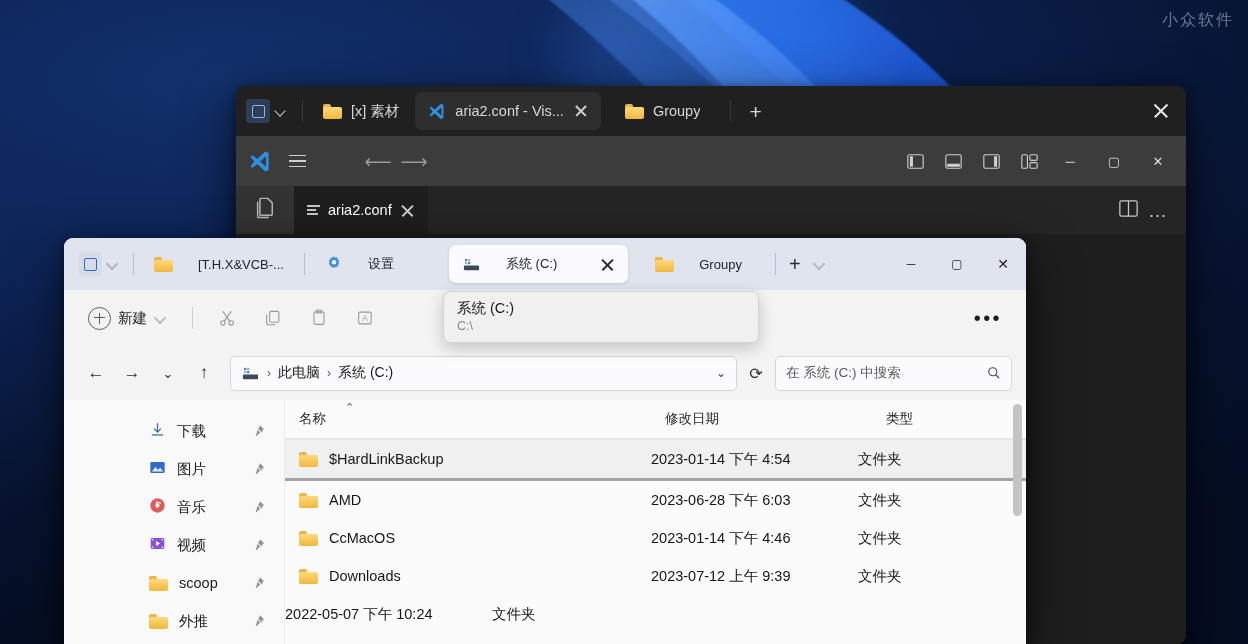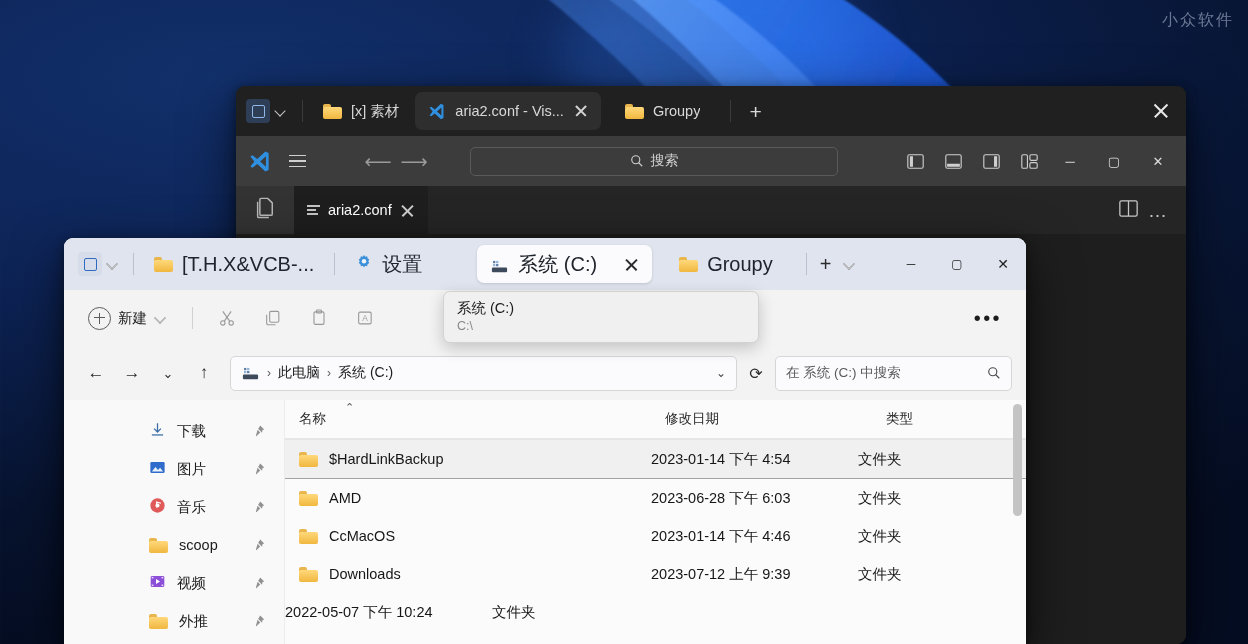--- a/index.html
+++ b/index.html
@@ -71,22 +71,22 @@
   .vstab .tl i{display:block;height:1.6px;background:#c5c5c5;}
   .vsx{width:15px;height:15px;position:relative;}
   .vsx::before,.vsx::after{content:"";position:absolute;left:0;top:7px;width:15px;height:1.5px;background:#cfcfcf;}
   .vsx::before{transform:rotate(45deg);}.vsx::after{transform:rotate(-45deg);}
   .vstabrest{flex:1;background:#252526;display:flex;align-items:center;justify-content:flex-end;gap:10px;padding-right:18px;color:#c8c8c8;}
   .vsedit{position:absolute;left:58px;right:0;top:148px;bottom:0;background:#1e1e1e;}
 
   
   #winLight{left:64px;top:238px;width:962px;height:406px;background:#f3f3f3;border-radius:9px 9px 0 0;}
   .ebar{height:52px;background:#dfe4ef;display:flex;align-items:center;position:relative;}
-  .etab{height:38px;display:flex;align-items:center;gap:9px;padding:0 13px;border-radius:7px;
-        color:#20242c;font-size:20px;white-space:nowrap;}
+  .etab{height:38px;display:flex;align-items:center;gap:25px;padding:0 13px;border-radius:7px;
+        color:#20242c;font-size:13px;white-space:nowrap;}
   .etab.active{background:#fbfbfd;box-shadow:0 1px 3px rgba(0,0,0,.14);}
   .ex{width:15px;height:15px;position:relative;}
   .ex::before,.ex::after{content:"";position:absolute;left:0;top:7px;width:15px;height:1.5px;background:#2a2a2a;}
   .ex::before{transform:rotate(45deg);}.ex::after{transform:rotate(-45deg);}
   .drvicon{width:19px;height:15px;position:relative;flex:0 0 auto;}
   .esep{width:1px;height:22px;background:#b9c0cf;margin:0 7px;}
   .ewctl{margin-left:auto;display:flex;align-items:center;height:100%;}
   .ewbtn{width:46px;height:100%;display:flex;align-items:center;justify-content:center;color:#202020;font-size:12px;}
 
   .toolbar{height:56px;background:#f3f3f3;display:flex;align-items:center;padding:0 14px;gap:6px;position:relative;}
@@ -111,21 +111,21 @@
 
   .body{position:absolute;left:0;right:0;top:162px;bottom:0;display:flex;background:#f9f9f9;}
   .nav{width:243px;padding-top:12px;background:#f9f9f9;margin-left:47px;}
   .navit{height:38px;display:flex;align-items:center;gap:11px;padding:0 16px 0 38px;font-size:14.5px;color:#1b1b1b;position:relative;}
   .pin{position:absolute;right:18px;top:12px;width:14px;height:14px;opacity:.72;}
   .listpane{flex:1;background:#fbfbfb;position:relative;border-left:1px solid #ececec;}
   .hdr{height:38px;display:flex;align-items:center;font-size:13.5px;color:#2a2a2a;border-bottom:1px solid #e6e6e6;}
   .hc{padding-left:14px;position:relative;}
   .sortcaret{position:absolute;left:60px;top:-9px;color:#555;font-size:11px;}
   .row{height:38px;display:flex;align-items:center;font-size:14.5px;color:#161616;}
-  .row.sel{background:#f0f0f0;border-top:1px solid #e6e6e6;border-bottom:1px solid #a3a3a3;}
+  .row.sel{background:#f0f0f0;border-top:1px solid #e6e6e6;border-bottom:3px solid #a3a3a3;}
   .c-name{width:352px;display:flex;align-items:center;gap:11px;padding-left:14px;}
   .c-date{width:207px;}
   .c-type{width:140px;}
   .vscroll{position:absolute;right:4px;top:4px;width:9px;bottom:4px;background:transparent;}
   .vthumb{position:absolute;left:0;top:0;width:9px;height:112px;background:#c4c4c4;border-radius:5px;}
 
   
   #tooltip{position:absolute;left:443px;top:291px;width:316px;height:52px;background:#f0f0f0;
      border:1px solid #d2d2d2;border-radius:7px;box-shadow:0 5px 16px rgba(0,0,0,.20);
      padding:7px 13px 0;box-sizing:border-box;overflow:hidden;}
@@ -212,27 +212,20 @@
           <path d="M17.6 2.3 9.9 9.6 5.3 6.1 3.2 7.1l3.9 4.9-3.9 4.9 2.1 1 4.6-3.5 7.7 7.3 3.2-1.5V3.8Zm.6 4.6v10.2l-5.6-5.1Z" fill="#2f8fe0"></path>
         </svg>
     </span>
     <span class="hamb">
         <span></span>
         <span></span>
         <span></span>
       </span>
     <span class="navarrow" style="margin-left:46px;">⟵</span>
     <span class="navarrow">⟶</span>
-    <div class="vssearch">
-      <svg width="14" height="14" viewBox="0 0 16 16">
-          <circle cx="6.6" cy="6.6" r="4.6" fill="none" stroke="#cfcfcf" stroke-width="1.3"></circle>
-          <line x1="10" y1="10" x2="14" y2="14" stroke="#cfcfcf" stroke-width="1.3"></line>
-        </svg>
-      <span>搜索</span>
-    </div>
     <div class="vsr">
       <span class="lay">
         <svg width="17" height="15" viewBox="0 0 18 16">
             <rect x=".8" y=".8" width="16.4" height="14.4" rx="1.6" fill="none" stroke="#cfcfcf" stroke-width="1.2"></rect>
             <rect x="3" y="2.4" width="3.3" height="11.2" fill="#cfcfcf"></rect>
           </svg>
       </span>
       <span class="lay">
         <svg width="17" height="15" viewBox="0 0 18 16">
             <rect x=".8" y=".8" width="16.4" height="14.4" rx="1.6" fill="none" stroke="#cfcfcf" stroke-width="1.2"></rect>
@@ -466,50 +459,50 @@
         </span>
         <span>音乐</span>
         <span class="pin">
           <svg width="14" height="14" viewBox="0 0 16 16">
               <path d="M9.4 1.6 14 6.2l-2 .6-.5 3.2-4.6-4.6.6-.5Zm-3 5 3 3-4.4 4.4-.6-.6Z" fill="#6a6a6a"></path>
             </svg>
         </span>
       </div>
 
       <div class="navit">
-        <span class="folder"></span>
-        <span>scoop</span>
-        <span class="pin">
-          <svg width="14" height="14" viewBox="0 0 16 16">
-              <path d="M9.4 1.6 14 6.2l-2 .6-.5 3.2-4.6-4.6.6-.5Zm-3 5 3 3-4.4 4.4-.6-.6Z" fill="#6a6a6a"></path>
-            </svg>
-        </span>
-      </div>
-
-      <div class="navit">
         <span>
           <svg width="17" height="17" viewBox="0 0 20 20">
               <rect x="2" y="3.4" width="16" height="13.2" rx="1.6" fill="#8b4fd8"></rect>
               <rect x="3.2" y="4.6" width="2" height="1.8" fill="#e8dcfa"></rect>
               <rect x="3.2" y="13.6" width="2" height="1.8" fill="#e8dcfa"></rect>
               <rect x="14.8" y="4.6" width="2" height="1.8" fill="#e8dcfa"></rect>
               <rect x="14.8" y="13.6" width="2" height="1.8" fill="#e8dcfa"></rect>
               <path d="M8.2 7 13 10l-4.8 3Z" fill="#fff"></path>
             </svg>
         </span>
         <span>视频</span>
         <span class="pin">
           <svg width="14" height="14" viewBox="0 0 16 16">
               <path d="M9.4 1.6 14 6.2l-2 .6-.5 3.2-4.6-4.6.6-.5Zm-3 5 3 3-4.4 4.4-.6-.6Z" fill="#6a6a6a"></path>
             </svg>
         </span>
       </div>
 
       <div class="navit">
         <span class="folder"></span>
+        <span>scoop</span>
+        <span class="pin">
+          <svg width="14" height="14" viewBox="0 0 16 16">
+              <path d="M9.4 1.6 14 6.2l-2 .6-.5 3.2-4.6-4.6.6-.5Zm-3 5 3 3-4.4 4.4-.6-.6Z" fill="#6a6a6a"></path>
+            </svg>
+        </span>
+      </div>
+
+      <div class="navit">
+        <span class="folder"></span>
         <span>外推</span>
         <span class="pin">
           <svg width="14" height="14" viewBox="0 0 16 16">
               <path d="M9.4 1.6 14 6.2l-2 .6-.5 3.2-4.6-4.6.6-.5Zm-3 5 3 3-4.4 4.4-.6-.6Z" fill="#6a6a6a"></path>
             </svg>
         </span>
       </div>
     </div>
 
     <div class="listpane">

